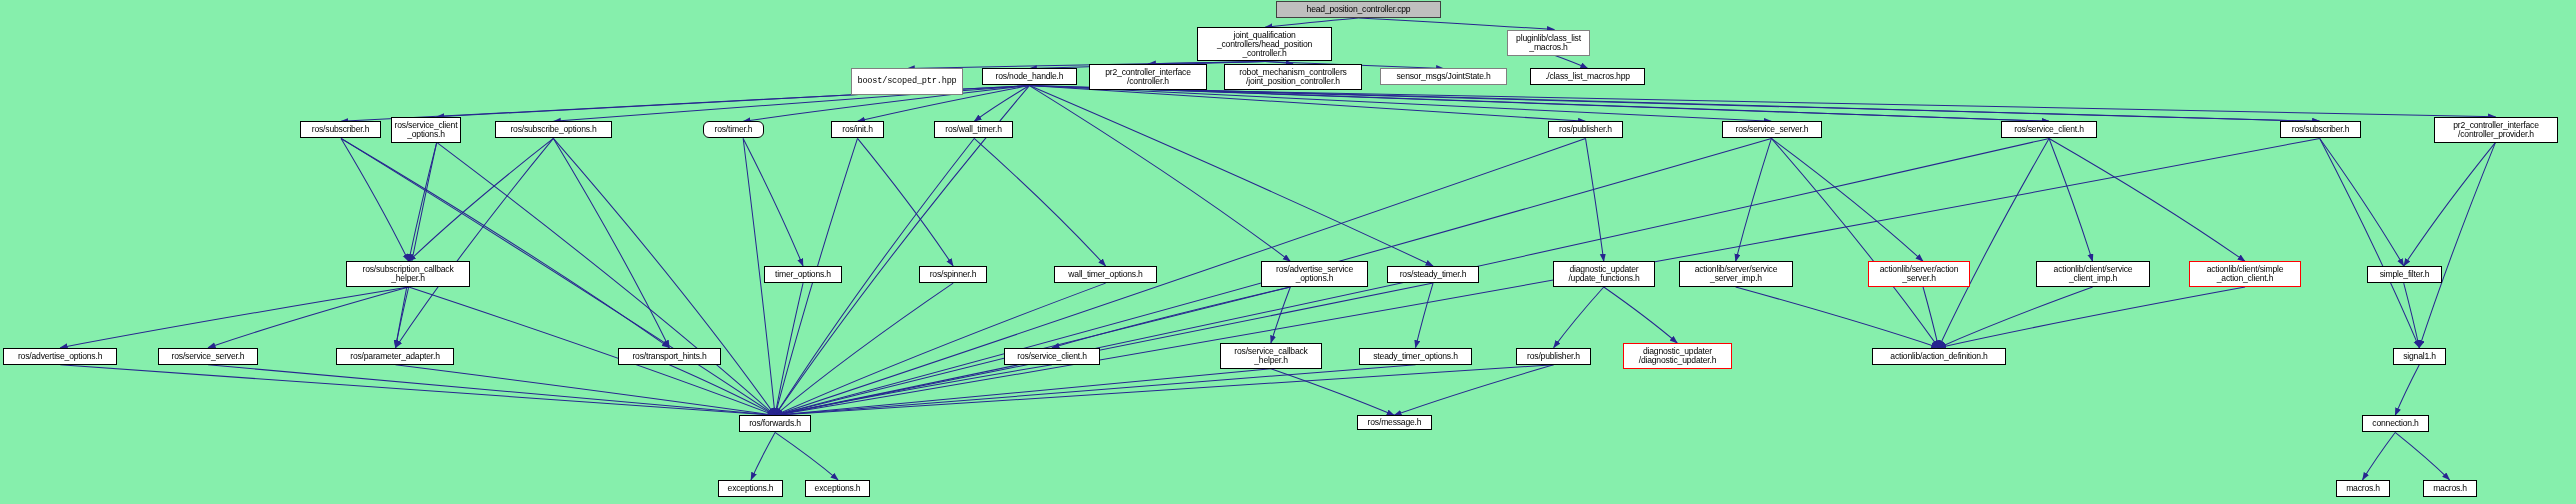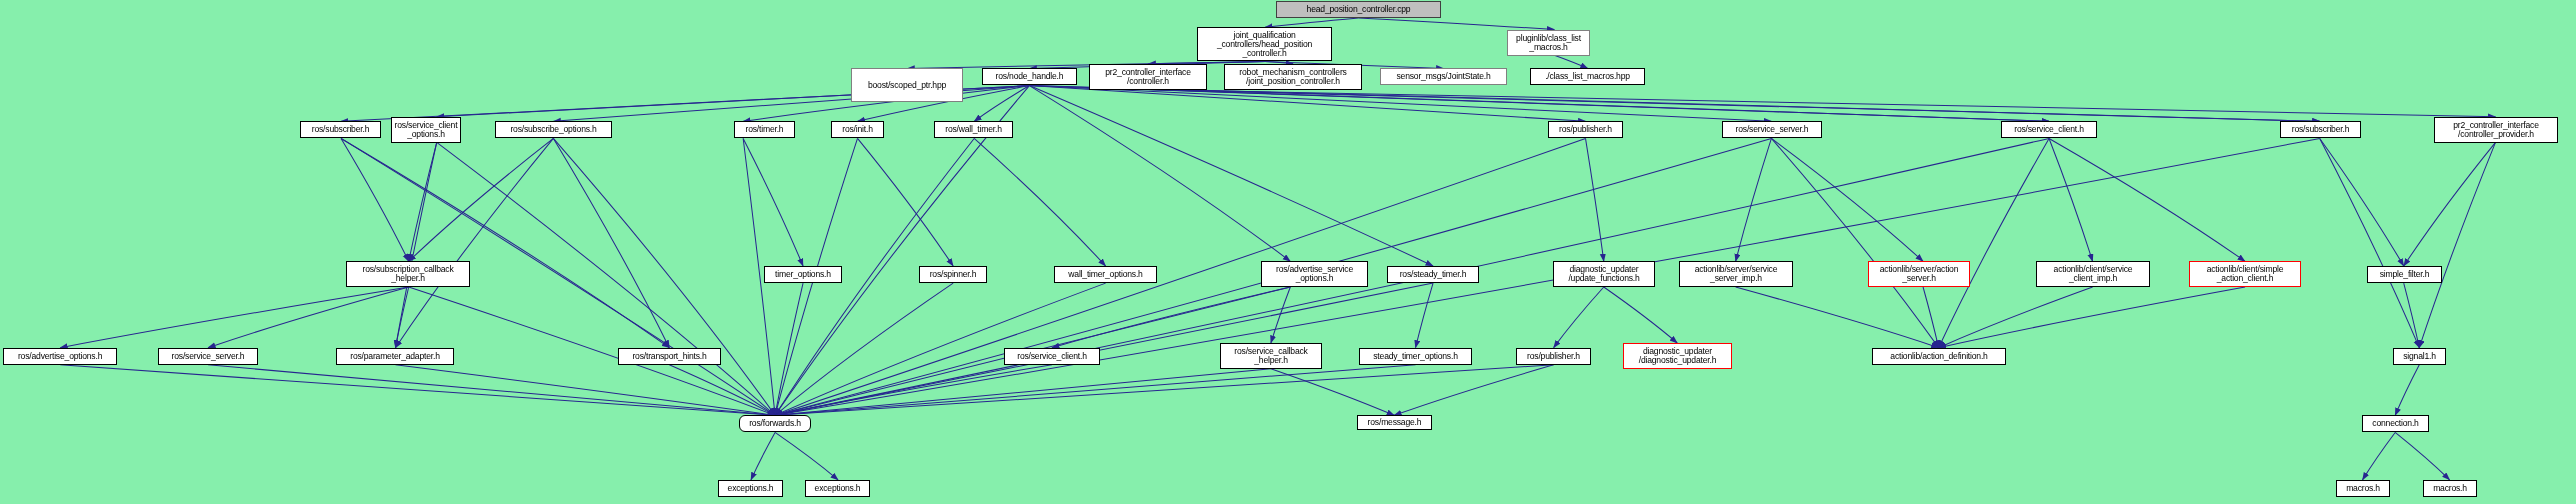--- a/index.html
+++ b/index.html
@@ -116,33 +116,33 @@
         <path d="M996,556 Q977.431,589.55 965,617" marker-end="url(#arrow)"></path>
         <path d="M996,556 Q1044.519,589.55 1077,617" marker-end="url(#arrow)"></path>
       </g>
   </svg>
 <div class="node root" style="left: 1276px; top: 0.8px; width: 165px; height: 17px;">head_position_controller.cpp</div>
     <div class="node dark" style="left: 1197px; top: 27px; width: 135px; height: 34px;">joint_qualification
 _controllers/head_position
 _controller.h</div>
     <div class="node grey" style="left: 1507px; top: 30px; width: 83px; height: 26px;">pluginlib/class_list
 _macros.h</div>
-    <div class="node grey" style="left: 851px; top: 68px; width: 112px; height: 34px;">boost/scoped_ptr.hpp</div>
+    <div class="node grey" style="left: 851px; top: 68px; width: 112px; height: 27px; font-family: Liberation Mono, monospace;">boost/scoped_ptr.hpp</div>
     <div class="node dark" style="left: 982px; top: 68px; width: 95px; height: 17px;">ros/node_handle.h</div>
     <div class="node dark" style="left: 1089px; top: 64px; width: 118px; height: 26px;">pr2_controller_interface
 /controller.h</div>
     <div class="node dark" style="left: 1224px; top: 64px; width: 138px; height: 26px;">robot_mechanism_controllers
 /joint_position_controller.h</div>
     <div class="node grey" style="left: 1380px; top: 68px; width: 127px; height: 17px;">sensor_msgs/JointState.h</div>
     <div class="node dark" style="left: 1530px; top: 68px; width: 115px; height: 17px;">./class_list_macros.hpp</div>
     <div class="node dark" style="left: 300px; top: 121px; width: 81px; height: 17px;">ros/subscriber.h</div>
     <div class="node dark" style="left: 391px; top: 117px; width: 70px; height: 26px;">ros/service_client
 _options.h</div>
     <div class="node dark" style="left: 495px; top: 121px; width: 117px; height: 17px;">ros/subscribe_options.h</div>
-    <div class="node dark" style="left: 734px; top: 121px; width: 61px; height: 17px;">ros/timer.h</div>
+    <div class="node dark" style="left: 703px; top: 121px; width: 61px; height: 17px; border-radius: 6px;">ros/timer.h</div>
     <div class="node dark" style="left: 831px; top: 121px; width: 53px; height: 17px;">ros/init.h</div>
     <div class="node dark" style="left: 934px; top: 121px; width: 79px; height: 17px;">ros/wall_timer.h</div>
     <div class="node dark" style="left: 1548px; top: 121px; width: 75px; height: 17px;">ros/publisher.h</div>
     <div class="node dark" style="left: 1722px; top: 121px; width: 100px; height: 17px;">ros/service_server.h</div>
     <div class="node dark" style="left: 2001px; top: 121px; width: 96px; height: 17px;">ros/service_client.h</div>
     <div class="node dark" style="left: 2280px; top: 121px; width: 81px; height: 17px;">ros/subscriber.h</div>
     <div class="node dark" style="left: 2434px; top: 117px; width: 124px; height: 26px;">pr2_controller_interface
 /controller_provider.h</div>
     <div class="node dark" style="left: 346px; top: 261px; width: 124px; height: 26px;">ros/subscription_callback
 _helper.h</div>
@@ -169,21 +169,21 @@
     <div class="node dark" style="left: 618px; top: 348px; width: 103px; height: 17px;">ros/transport_hints.h</div>
     <div class="node dark" style="left: 1004px; top: 348px; width: 96px; height: 17px;">ros/service_client.h</div>
     <div class="node dark" style="left: 1220px; top: 343px; width: 102px; height: 26px;">ros/service_callback
 _helper.h</div>
     <div class="node dark" style="left: 1359px; top: 348px; width: 113px; height: 17px;">steady_timer_options.h</div>
     <div class="node dark" style="left: 1516px; top: 348px; width: 75px; height: 17px;">ros/publisher.h</div>
     <div class="node red" style="left: 1623px; top: 343px; width: 109px; height: 26px;">diagnostic_updater
 /diagnostic_updater.h</div>
     <div class="node dark" style="left: 1872px; top: 348px; width: 134px; height: 17px;">actionlib/action_definition.h</div>
     <div class="node dark" style="left: 2393px; top: 348px; width: 53px; height: 17px;">signal1.h</div>
-    <div class="node dark" style="left: 739px; top: 415px; width: 72px; height: 17px; border-radius: 6px;">ros/forwards.h</div>
+    <div class="node dark" style="left: 739px; top: 415px; width: 72px; height: 17px;">ros/forwards.h</div>
     <div class="node dark" style="left: 1357px; top: 415px; width: 75px; height: 15px;">ros/message.h</div>
     <div class="node dark" style="left: 2362px; top: 415px; width: 67px; height: 17px;">connection.h</div>
     <div class="node dark" style="left: 718px; top: 480px; width: 65px; height: 17px;">exceptions.h</div>
     <div class="node dark" style="left: 805px; top: 480px; width: 65px; height: 17px;">exceptions.h</div>
     <div class="node dark" style="left: 2336px; top: 480px; width: 54px; height: 17px;">macros.h</div>
     <div class="node dark" style="left: 2423px; top: 480px; width: 54px; height: 17px;">macros.h</div>
   </div>
 
 
 </body></html>

